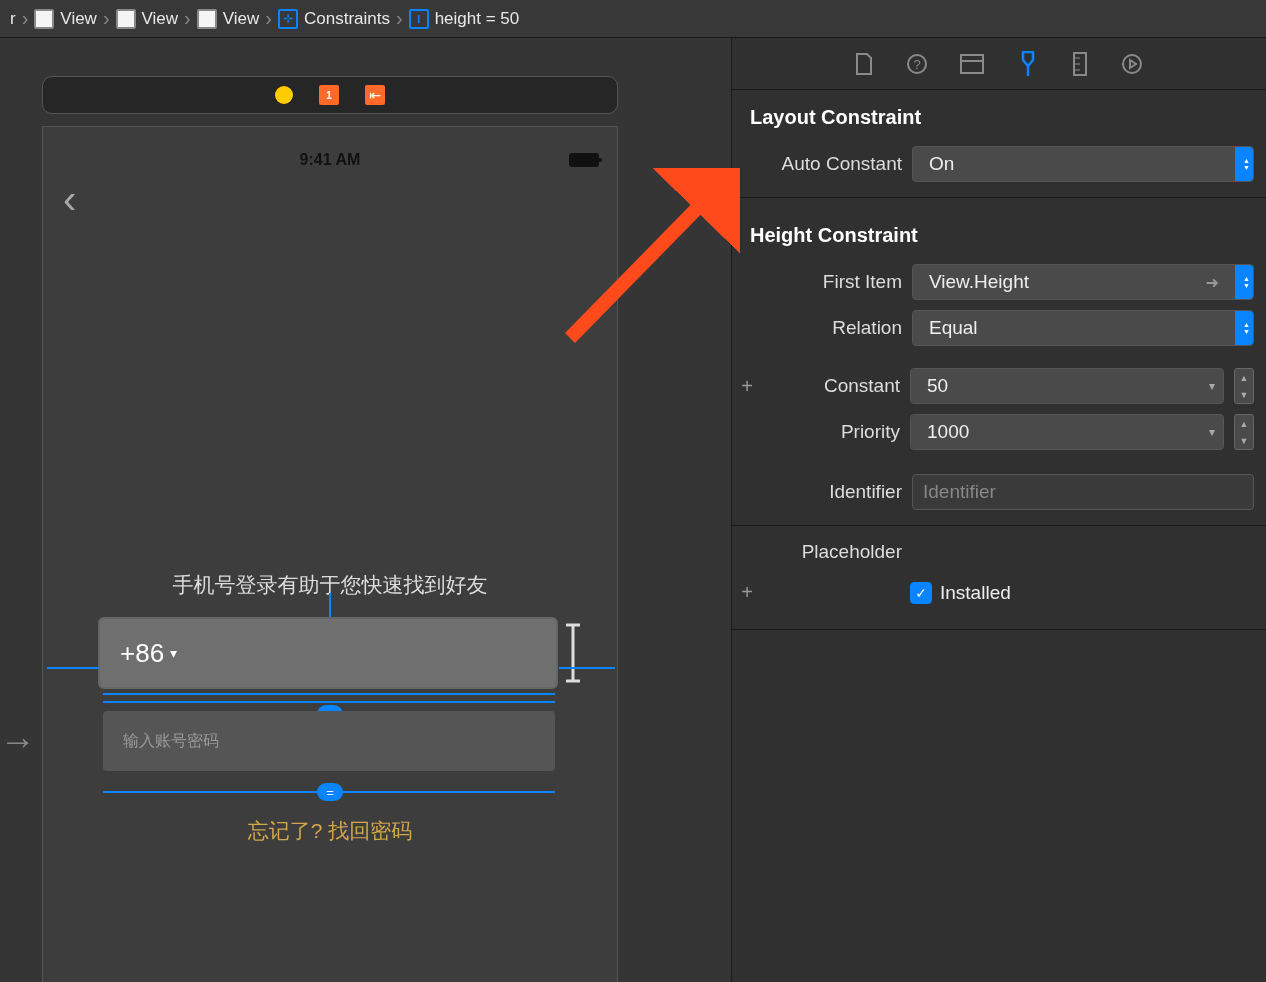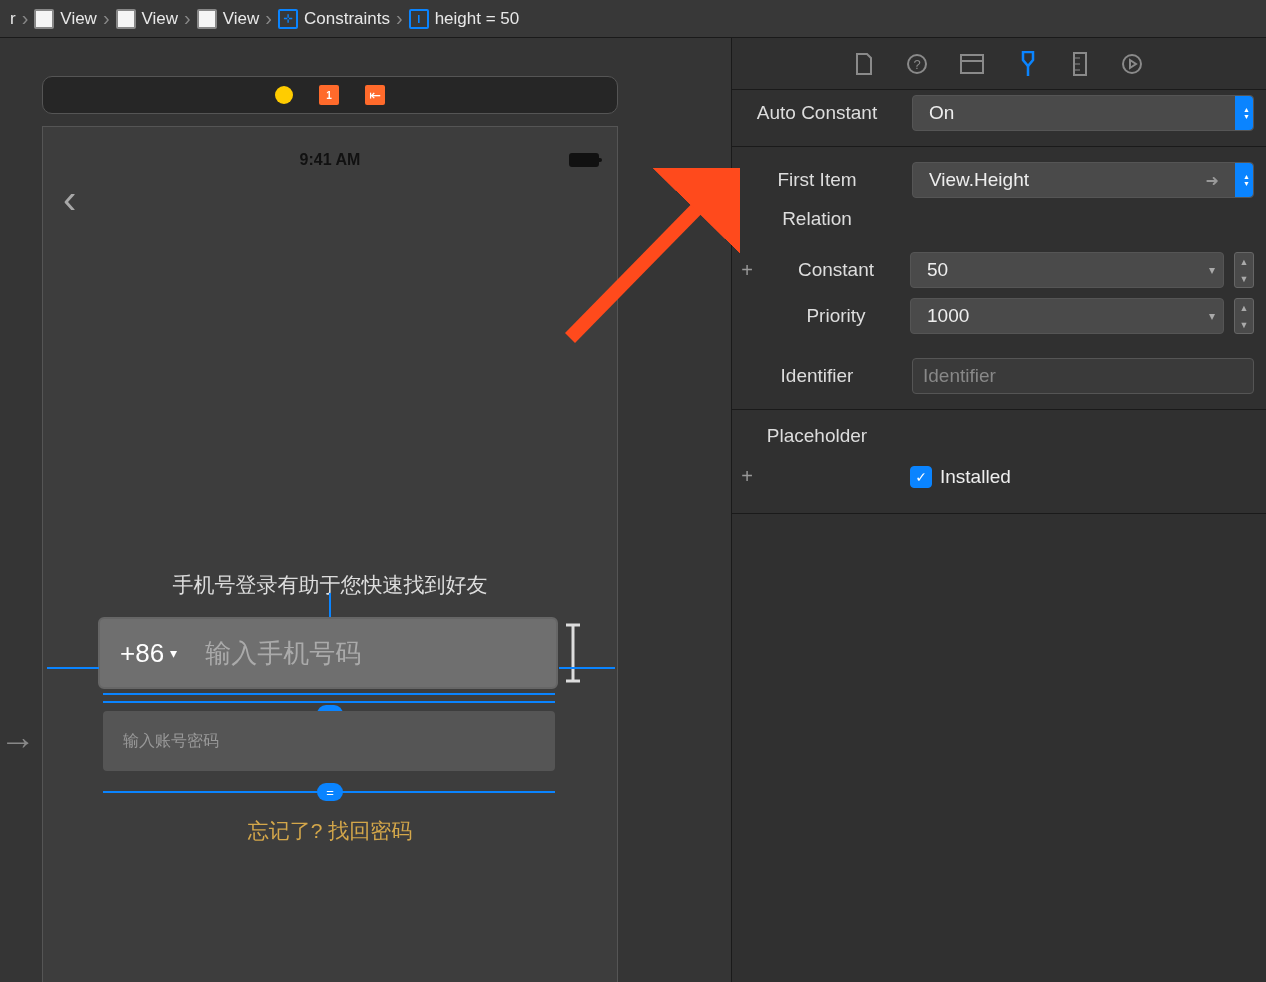--- a/index.html
+++ b/index.html
@@ -50,21 +50,21 @@
 .red-arrow { position:absolute; top:130px; left:560px; width:180px; height:180px; }
 
 
 .inspector { flex:1; background:#303030; display:flex; flex-direction:column; }
 .insp-tabs { height:52px; display:flex; align-items:center; justify-content:center; gap:32px; border-bottom:1px solid #1a1a1a; }
 .tab-icon { color:#8a8a8a; }
 .tab-icon.active { color:#0a84ff; }
 
 .section-title { color:#fff; font-size:20px; font-weight:600; padding:16px 18px 12px; }
 .prop-row { display:flex; align-items:center; padding:5px 12px 5px 0; gap:10px; }
-.prop-label { width:170px; text-align:center; color:#ddd; font-size:19px; }
+.prop-label { width:170px; text-align:right; color:#ddd; font-size:19px; }
 .prop-field { flex:1; height:36px; background:#4a4a4a; border-radius:4px; display:flex; align-items:center; padding:0 16px; color:#eee; font-size:19px; position:relative; border:1px solid #555; }
 .prop-field.blue-cap::after { content:''; position:absolute; right:0; top:0; width:18px; height:100%; background:#0a84ff; border-radius:0 4px 4px 0; display:flex; align-items:center; justify-content:center; }
 .updown { position:absolute; right:3px; display:flex; flex-direction:column; color:#fff; font-size:7px; line-height:7px; z-index:2; }
 .field-arrow { position:absolute; right:34px; color:#999; font-size:16px; }
 .field-caret { position:absolute; right:8px; color:#aaa; font-size:12px; }
 .stepper { width:20px; height:36px; background:#4a4a4a; border-radius:3px; border:1px solid #666; display:flex; flex-direction:column; color:#aaa; font-size:9px; }
 .stepper div { flex:1; display:flex; align-items:center; justify-content:center; }
 .checkbox { width:22px; height:22px; border-radius:4px; background:#555; border:1px solid #666; display:flex; align-items:center; justify-content:center; }
 .checkbox.checked { background:#0a84ff; border-color:#0a84ff; color:#fff; font-size:14px; }
 .checkbox-label { color:#eee; font-size:19px; margin-left:8px; }
@@ -123,21 +123,20 @@
           </div>
       </div>
       <div class="back-btn">‹</div>
       <div class="subtitle">手机号登录有助于您快速找到好友</div>
 
       <div class="field-phone">
         <div class="country-code">
           <span>+86</span>
             <span class="caret-down">▾</span>
         </div>
-        <span class="phone-ph">输入手机号码</span>
       </div>
 
       <svg class="cursor-icon" viewBox="0 0 14 60">
           <line x1="0" y1="2" x2="14" y2="2" stroke="#ddd" stroke-width="3"></line>
           <line x1="7" y1="2" x2="7" y2="58" stroke="#ddd" stroke-width="3"></line>
           <line x1="0" y1="58" x2="14" y2="58" stroke="#ddd" stroke-width="3"></line>
         </svg>
 
       <div class="guide-h" style="top:566px;left:60px;width:452px;"></div>
       <div class="guide-h" style="top:574px;left:60px;width:452px;"></div>
@@ -186,47 +185,56 @@
           <line x1="2" y1="6" x2="8" y2="6" stroke="currentColor"></line>
           <line x1="2" y1="12" x2="8" y2="12" stroke="currentColor"></line>
           <line x1="2" y1="18" x2="8" y2="18" stroke="currentColor"></line>
         </svg>
       <svg class="tab-icon" width="24" height="24" viewBox="0 0 24 24">
           <circle cx="12" cy="12" r="9" fill="none" stroke="currentColor" stroke-width="2"></circle>
           <path d="M10 8l6 4-6 4z" fill="none" stroke="currentColor" stroke-width="2"></path>
         </svg>
     </div>
 
+    <div class="section-title">Layout Constraint</div>
     <div class="prop-row">
       <div class="prop-label">Auto Constant</div>
       <div class="prop-field blue-cap">
         <span>On</span>
         <div class="updown">
             <span>▲</span>
             <span>▼</span>
           </div>
       </div>
     </div>
 
     <div class="section-divider"></div>
+    <div class="section-title">Height Constraint</div>
 
     <div class="prop-row">
       <div class="prop-label">First Item</div>
       <div class="prop-field blue-cap">
         <span>View.Height</span>
         <span class="field-arrow">➜</span>
         <div class="updown">
             <span>▲</span>
             <span>▼</span>
           </div>
       </div>
     </div>
 
     <div class="prop-row">
       <div class="prop-label">Relation</div>
+      <div class="prop-field blue-cap">
+        <span>Equal</span>
+        <div class="updown">
+            <span>▲</span>
+            <span>▼</span>
+          </div>
+      </div>
     </div>
 
     <div style="height:12px"></div>
 
     <div class="prop-row">
       <div class="plus-btn">+</div>
       <div class="prop-label" style="width:128px">Constant</div>
       <div class="prop-field">
         <span>50</span>
         <span class="field-caret">▾</span>

